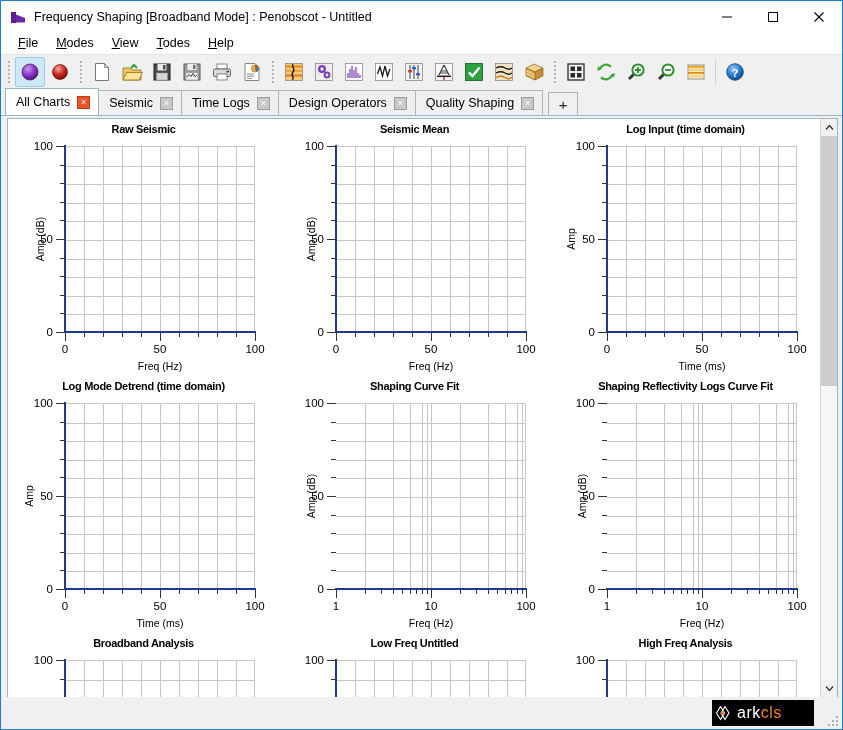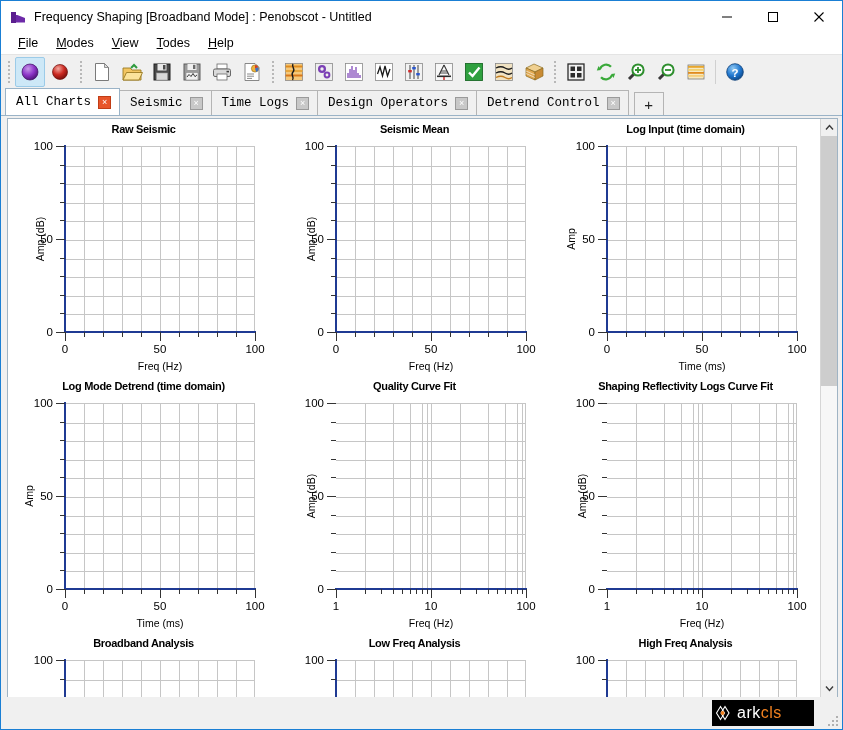--- a/index.html
+++ b/index.html
@@ -119,21 +119,21 @@
     margin-right: -1px;
     position: relative;
     white-space: nowrap;
   }
   .tab.active {
     background: #ffffff;
     height: 27px;
     border-color: #9ab3c7;
     z-index: 3;
   }
-  .tab .lbl { margin-right: 7px; font-family: Liberation Mono, monospace; }
+  .tab .lbl { margin-right: 7px; }
   .tab .xbox {
     width: 13px; height: 13px;
     display: flex; align-items: center; justify-content: center;
     background: #c8c8c8;
     border: 1px solid #9a9a9a;
     font-size: 9px; color: #ffffff; line-height: 1;
     font-family: "Liberation Sans", sans-serif;
   }
   .tab.active .xbox { background: #e8552a; border-color: #c03d16; }
   .tab-add {
@@ -608,21 +608,21 @@
     </div>
     <div class="tab">
       <span class="lbl">Time Logs</span>
       <span class="xbox">×</span>
     </div>
     <div class="tab">
       <span class="lbl">Design Operators</span>
       <span class="xbox">×</span>
     </div>
     <div class="tab">
-      <span class="lbl">Detrend Control</span>
+      <span class="lbl">Quality Shaping</span>
       <span class="xbox">×</span>
     </div>
     <div class="tab-add">+</div>
   </div>
 
   <div id="content">
     <div id="chart-area">
         <div class="chart-row">
           <div class="chart">
             <div class="ctitle">Raw Seismic</div>
@@ -848,21 +848,21 @@
               <div class="tick-x min" style="left: 171px;"></div>
               <div class="tick-x maj" style="left: 190px;"></div>
               <div class="lab-x" style="left: 0px;">0</div>
               <div class="lab-x" style="left: 95px;">50</div>
               <div class="lab-x" style="left: 190px;">100</div>
               <div class="axtitle-x">Time (ms)</div>
               <div class="axtitle-y">Amp</div>
             </div>
           </div>
           <div class="chart">
-            <div class="ctitle">Quality Curve Fit</div>
+            <div class="ctitle">Shaping Curve Fit</div>
             <div class="plot">
               <div class="gridwrap">
                 <div class="gl-v" style="left: 29px;"></div>
                 <div class="gl-v" style="left: 57px;"></div>
                 <div class="gl-v" style="left: 74px;"></div>
                 <div class="gl-v" style="left: 86px;"></div>
                 <div class="gl-v" style="left: 91px;"></div>
                 <div class="gl-v" style="left: 95px;"></div>
                 <div class="gl-v" style="left: 124px;"></div>
                 <div class="gl-v" style="left: 152px;"></div>
@@ -1003,21 +1003,21 @@
                 <div class="gl-v" style="left: 171px;"></div>
                 <div class="gl-h" style="top: 19px;"></div>
               </div>
               <div class="axis-y"></div>
               <div class="tick-y min" style="top: 19px;"></div>
               <div class="tick-y maj" style="top: 0px;"></div>
               <div class="lab-y" style="top: 0px;">100</div>
             </div>
           </div>
           <div class="chart">
-            <div class="ctitle">Low Freq Analysis</div>
+            <div class="ctitle">Low Freq Untitled</div>
             <div class="plot">
               <div class="gridwrap">
                 <div class="gl-v" style="left: 19px;"></div>
                 <div class="gl-v" style="left: 38px;"></div>
                 <div class="gl-v" style="left: 57px;"></div>
                 <div class="gl-v" style="left: 76px;"></div>
                 <div class="gl-v" style="left: 95px;"></div>
                 <div class="gl-v" style="left: 114px;"></div>
                 <div class="gl-v" style="left: 133px;"></div>
                 <div class="gl-v" style="left: 152px;"></div>

